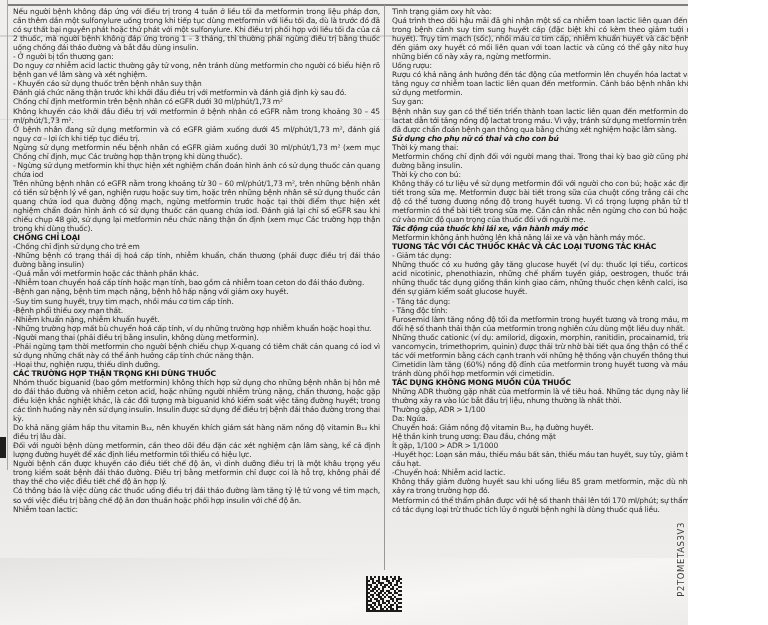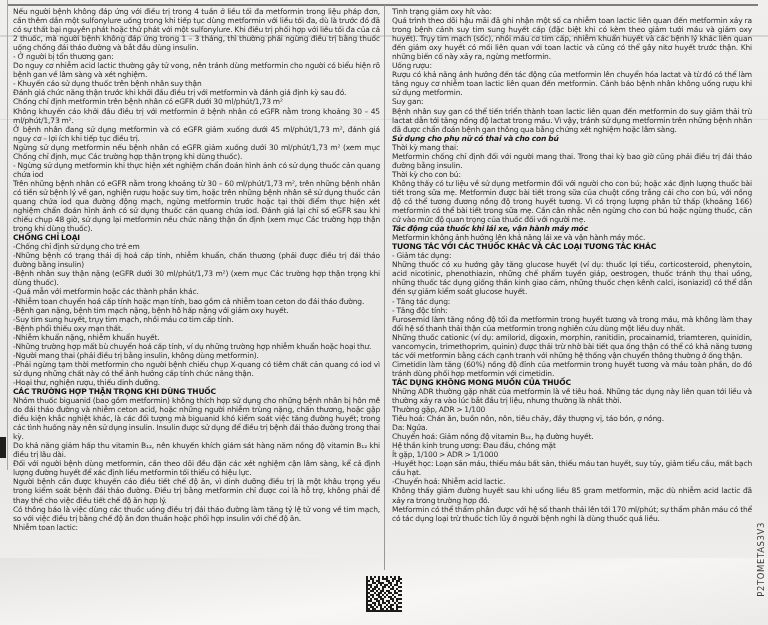--- a/index.html
+++ b/index.html
@@ -1,18 +1,18 @@
 <!DOCTYPE html>
 <html><head>
 <meta charset="utf-8">
 <style>
   html,body{margin:0;padding:0;}
   body{width:768px;height:625px;overflow:hidden;
        font-family:"DejaVu Sans","Liberation Sans",sans-serif;}
-  .page{position:relative;width:768px;height:625px;
+  .page{position:relative;width:688px;height:625px;
         background:linear-gradient(180deg,#f0efed 0%,#e9e8e6 40%,#eae9e7 78%,#f2f1ef 100%);
         overflow:hidden;}
   
   .crease-top{position:absolute;left:0;top:35px;width:768px;height:2px;
         background:rgba(120,120,118,.22);}
   .crease-mid{position:absolute;left:0;top:119px;width:768px;height:1px;
         background:rgba(140,140,138,.15);}
   .wrinkle{position:absolute;left:0;top:558px;width:768px;height:67px;
         background:linear-gradient(172deg,rgba(205,205,203,.30) 0%,rgba(255,255,255,.45) 55%,rgba(215,215,213,.25) 100%);}
   .rule-top{position:absolute;left:8px;top:4px;width:750px;height:2px;background:#7e7e7c;}
@@ -54,21 +54,20 @@
       <p class="blk s-n">Đánh giá chức năng thận trước khi khởi đầu điều trị với metformin và đánh giá định kỳ sau đó.</p>
       <p class="blk s-n">Chống chỉ định metformin trên bệnh nhân có eGFR dưới 30 ml/phút/1,73 m²</p>
       <p class="blk s-n">Không khuyến cáo khởi đầu điều trị với metformin ở bệnh nhân có eGFR nằm trong khoảng 30 – 45 ml/phút/1,73 m².</p>
       <p class="blk s-n">Ở bệnh nhân đang sử dụng metformin và có eGFR giảm xuống dưới 45 ml/phút/1,73 m², đánh giá nguy cơ – lợi ích khi tiếp tục điều trị.</p>
       <p class="blk s-n">Ngừng sử dụng metformin nếu bệnh nhân có eGFR giảm xuống dưới 30 ml/phút/1,73 m² (xem mục Chống chỉ định, mục Các trường hợp thận trọng khi dùng thuốc).</p>
       <p class="blk s-i">- Ngừng sử dụng metformin khi thực hiện xét nghiệm chẩn đoán hình ảnh có sử dụng thuốc cản quang chứa iod</p>
       <p class="blk s-n">Trên những bệnh nhân có eGFR nằm trong khoảng từ 30 – 60 ml/phút/1,73 m², trên những bệnh nhân có tiền sử bệnh lý về gan, nghiện rượu hoặc suy tim, hoặc trên những bệnh nhân sẽ sử dụng thuốc cản quang chứa iod qua đường động mạch, ngừng metformin trước hoặc tại thời điểm thực hiện xét nghiệm chẩn đoán hình ảnh có sử dụng thuốc cản quang chứa iod. Đánh giá lại chỉ số eGFR sau khi chiếu chụp 48 giờ, sử dụng lại metformin nếu chức năng thận ổn định (xem mục Các trường hợp thận trọng khi dùng thuốc).</p>
       <p class="blk s-h">CHỐNG CHỈ LOẠI</p>
       <p class="blk s-n">-Chống chỉ định sử dụng cho trẻ em</p>
       <p class="blk s-n">-Những bệnh có trạng thái dị hoá cấp tính, nhiễm khuẩn, chấn thương (phải được điều trị đái tháo đường bằng insulin)</p>
-      <p class="blk s-n">-Bệnh nhân suy thận nặng (eGFR dưới 30 ml/phút/1,73 m²) (xem mục Các trường hợp thận trọng khi dùng thuốc).</p>
       <p class="blk s-n">-Quá mẫn với metformin hoặc các thành phần khác.</p>
       <p class="blk s-n">-Nhiễm toan chuyển hoá cấp tính hoặc mạn tính, bao gồm cả nhiễm toan ceton do đái tháo đường.</p>
       <p class="blk s-n">-Bệnh gan nặng, bệnh tim mạch nặng, bệnh hô hấp nặng với giảm oxy huyết.</p>
       <p class="blk s-n">-Suy tim sung huyết, trụy tim mạch, nhồi máu cơ tim cấp tính.</p>
       <p class="blk s-n">-Bệnh phổi thiếu oxy mạn thất.</p>
       <p class="blk s-n">-Nhiễm khuẩn nặng, nhiễm khuẩn huyết.</p>
       <p class="blk s-n">-Những trường hợp mất bù chuyển hoá cấp tính, ví dụ những trường hợp nhiễm khuẩn hoặc hoại thư.</p>
       <p class="blk s-n">-Người mang thai (phải điều trị bằng insulin, không dùng metformin).</p>
       <p class="blk s-n">-Phải ngừng tạm thời metformin cho người bệnh chiếu chụp X-quang có tiêm chất cản quang có iod vì sử dụng những chất này có thể ảnh hưởng cấp tính chức năng thận.</p>
       <p class="blk s-n">-Hoại thư, nghiện rượu, thiếu dinh dưỡng.</p>
@@ -98,21 +97,20 @@
       <p class="blk s-i">- Giảm tác dụng:</p>
       <p class="blk s-n">Những thuốc có xu hướng gây tăng glucose huyết (ví dụ: thuốc lợi tiểu, corticosteroid, phenytoin, acid nicotinic, phenothiazin, những chế phẩm tuyến giáp, oestrogen, thuốc tránh thụ thai uống, những thuốc tác dụng giống thần kinh giao cảm, những thuốc chẹn kênh calci, isoniazid) có thể dẫn đến sự giảm kiểm soát glucose huyết.</p>
       <p class="blk s-i">- Tăng tác dụng:</p>
       <p class="blk s-i">- Tăng độc tính:</p>
       <p class="blk s-n">Furosemid làm tăng nồng độ tối đa metformin trong huyết tương và trong máu, mà không làm thay đổi hệ số thanh thải thận của metformin trong nghiên cứu dùng một liều duy nhất.</p>
       <p class="blk s-n">Những thuốc cationic (ví dụ: amilorid, digoxin, morphin, ranitidin, procainamid, triamteren, quinidin, vancomycin, trimethoprim, quinin) được thải trừ nhờ bài tiết qua ống thận có thể có khả năng tương tác với metformin bằng cách cạnh tranh với những hệ thống vận chuyển thông thường ở ống thận.</p>
       <p class="blk s-n">Cimetidin làm tăng (60%) nồng độ đỉnh của metformin trong huyết tương và máu toàn phần, do đó tránh dùng phối hợp metformin với cimetidin.</p>
       <p class="blk s-h">TÁC DỤNG KHÔNG MONG MUỐN CỦA THUỐC</p>
       <p class="blk s-n">Những ADR thường gặp nhất của metformin là về tiêu hoá. Những tác dụng này liên quan tới liều và thường xảy ra vào lúc bắt đầu trị liệu, nhưng thường là nhất thời.</p>
       <p class="blk s-i">Thường gặp, ADR &gt; 1/100</p>
-      <p class="blk s-n">Tiêu hoá: Chán ăn, buồn nôn, nôn, tiêu chảy, đầy thượng vị, táo bón, ợ nóng.</p>
       <p class="blk s-n">Da: Ngứa.</p>
       <p class="blk s-n">Chuyển hoá: Giảm nồng độ vitamin B₁₂, hạ đường huyết.</p>
       <p class="blk s-n">Hệ thần kinh trung ương: Đau đầu, chóng mặt</p>
       <p class="blk s-i">Ít gặp, 1/100 &gt; ADR &gt; 1/1000</p>
       <p class="blk s-n">-Huyết học: Loạn sản máu, thiếu máu bất sản, thiếu máu tan huyết, suy tủy, giảm tiểu cầu, mất bạch cầu hạt.</p>
       <p class="blk s-n">-Chuyển hoá: Nhiễm acid lactic.</p>
       <p class="blk s-n">Không thấy giảm đường huyết sau khi uống liều 85 gram metformin, mặc dù nhiễm acid lactic đã xảy ra trong trường hợp đó.</p>
       <p class="blk s-n">Metformin có thể thẩm phân được với hệ số thanh thải lên tới 170 ml/phút; sự thẩm phân máu có thể có tác dụng loại trừ thuốc tích lũy ở người bệnh nghi là dùng thuốc quá liều.</p>
     </div>
 

